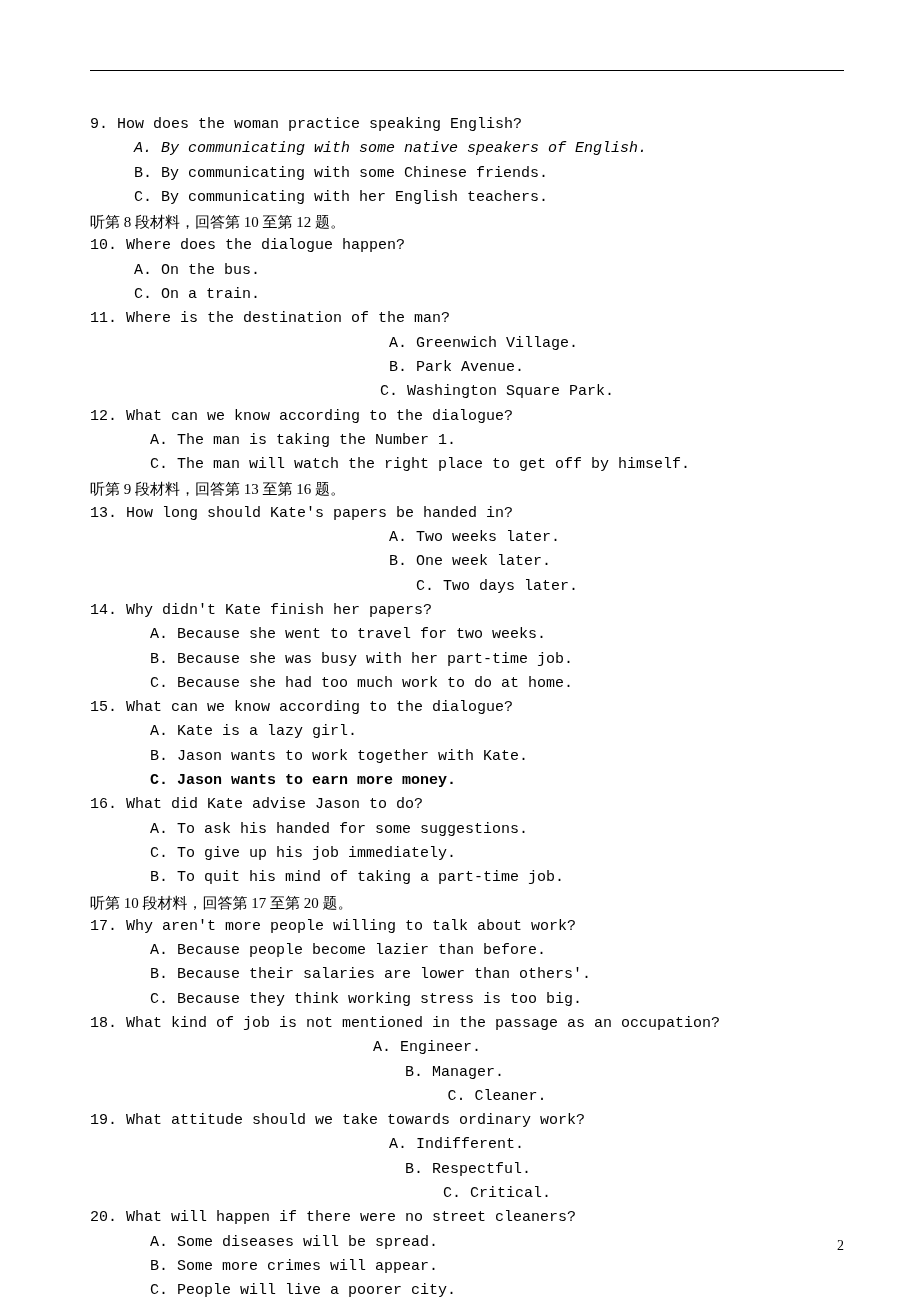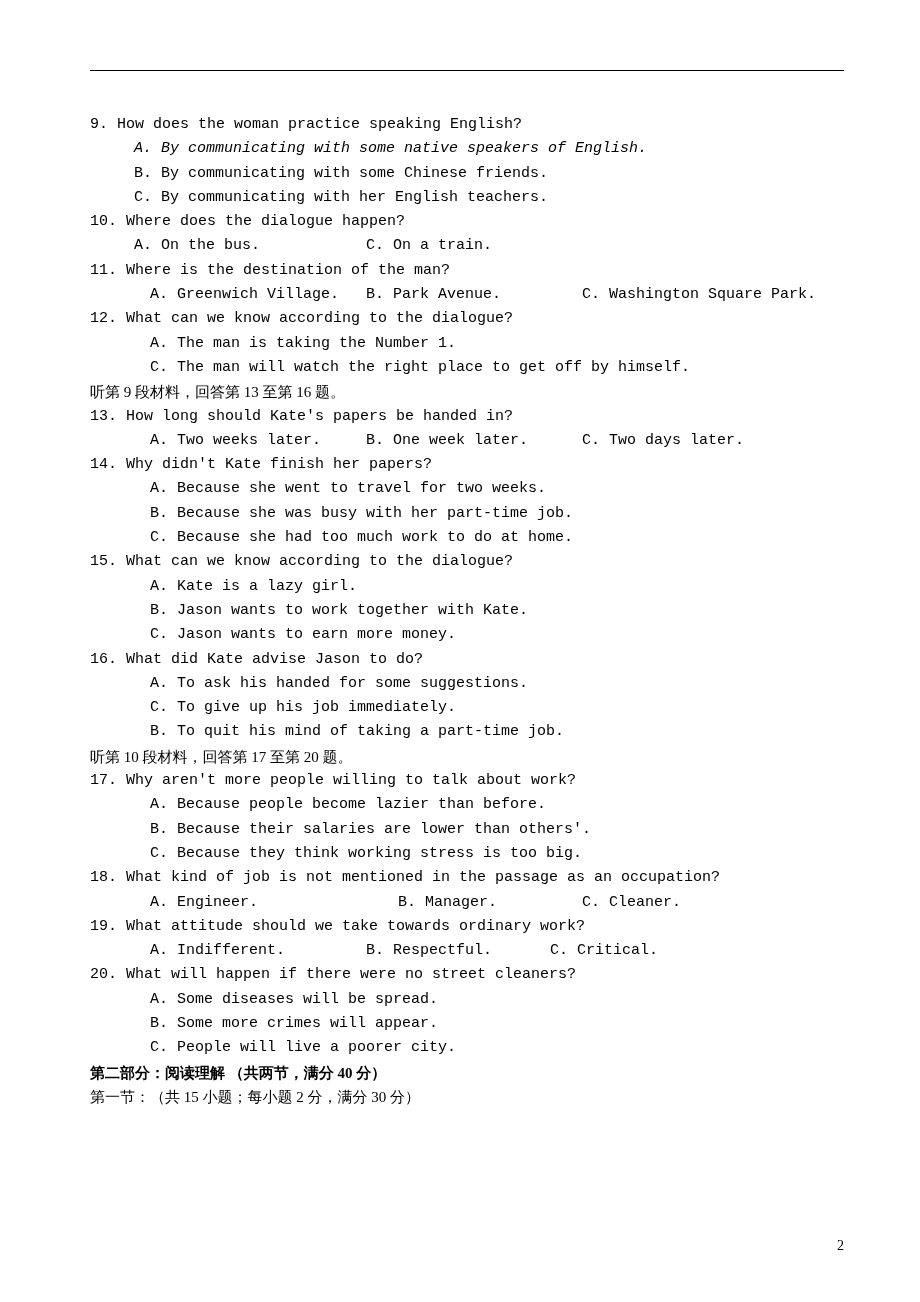--- a/index.html
+++ b/index.html
@@ -33,20 +33,21 @@
   .q-line {
     white-space: pre;
     font-family: "Courier New", "SimSun", monospace;
   }
   .q-line.cn {
     font-family: "SimSun", serif;
   }
   .opt-row {
     display: flex;
     padding-left: 44px;
+    flex-direction: column;
   }
   .opt-row.indent2 {
     padding-left: 60px;
     align-items: center;
   }
   .opt-col {
     font-family: "Courier New", monospace;
     white-space: pre;
   }
   .opt-col.c1 { width: 232px; }
@@ -66,20 +67,21 @@
 
 <div class="hr-top"></div>
 
 <div class="content">
 
   <div class="q-line">9. How does the woman practice speaking English?</div>
   <div class="q-line" style="padding-left:44px;font-style:italic;">A. By communicating with some native speakers of English.</div>
   <div class="q-line" style="padding-left:44px;">B. By communicating with some Chinese friends.</div>
   <div class="q-line" style="padding-left:44px;">C. By communicating with her English teachers.</div>
 
+  <div class="q-line cn">听第 8 段材料，回答第 10 至第 12 题。</div>
 
   <div class="q-line">10. Where does the dialogue happen?</div>
   <div class="opt-row">
     <span class="opt-col c1">A. On the bus.</span>
     <span class="opt-col c3">C. On a train.</span>
   </div>
 
   <div class="q-line">11. Where is the destination of the man?</div>
   <div class="opt-row indent2">
     <span class="opt-col" style="width:216px;">A. Greenwich Village.</span>
@@ -101,21 +103,21 @@
   </div>
 
   <div class="q-line">14. Why didn't Kate finish her papers?</div>
   <div class="q-line" style="padding-left:60px;">A. Because she went to travel for two weeks.</div>
   <div class="q-line" style="padding-left:60px;">B. Because she was busy with her part-time job.</div>
   <div class="q-line" style="padding-left:60px;">C. Because she had too much work to do at home.</div>
 
   <div class="q-line">15. What can we know according to the dialogue?</div>
   <div class="q-line" style="padding-left:60px;">A. Kate is a lazy girl.</div>
   <div class="q-line" style="padding-left:60px;">B. Jason wants to work together with Kate.</div>
-  <div class="q-line" style="padding-left:60px;">C. Jason wants to earn more money.</div>
+  <div class="q-line" style="padding-left:60px;font-weight:bold;">C. Jason wants to earn more money.</div>
 
   <div class="q-line">16. What did Kate advise Jason to do?</div>
   <div class="q-line" style="padding-left:60px;">A. To ask his handed for some suggestions.</div>
   <div class="q-line" style="padding-left:60px;">C. To give up his job immediately.</div>
   <div class="q-line" style="padding-left:60px;">B. To quit his mind of taking a part-time job.</div>
 
   <div class="q-line cn">听第 10 段材料，回答第 17 至第 20 题。</div>
 
   <div class="q-line">17. Why aren't more people willing to talk about work?</div>
   <div class="q-line" style="padding-left:60px;">A. Because people become lazier than before.</div>

